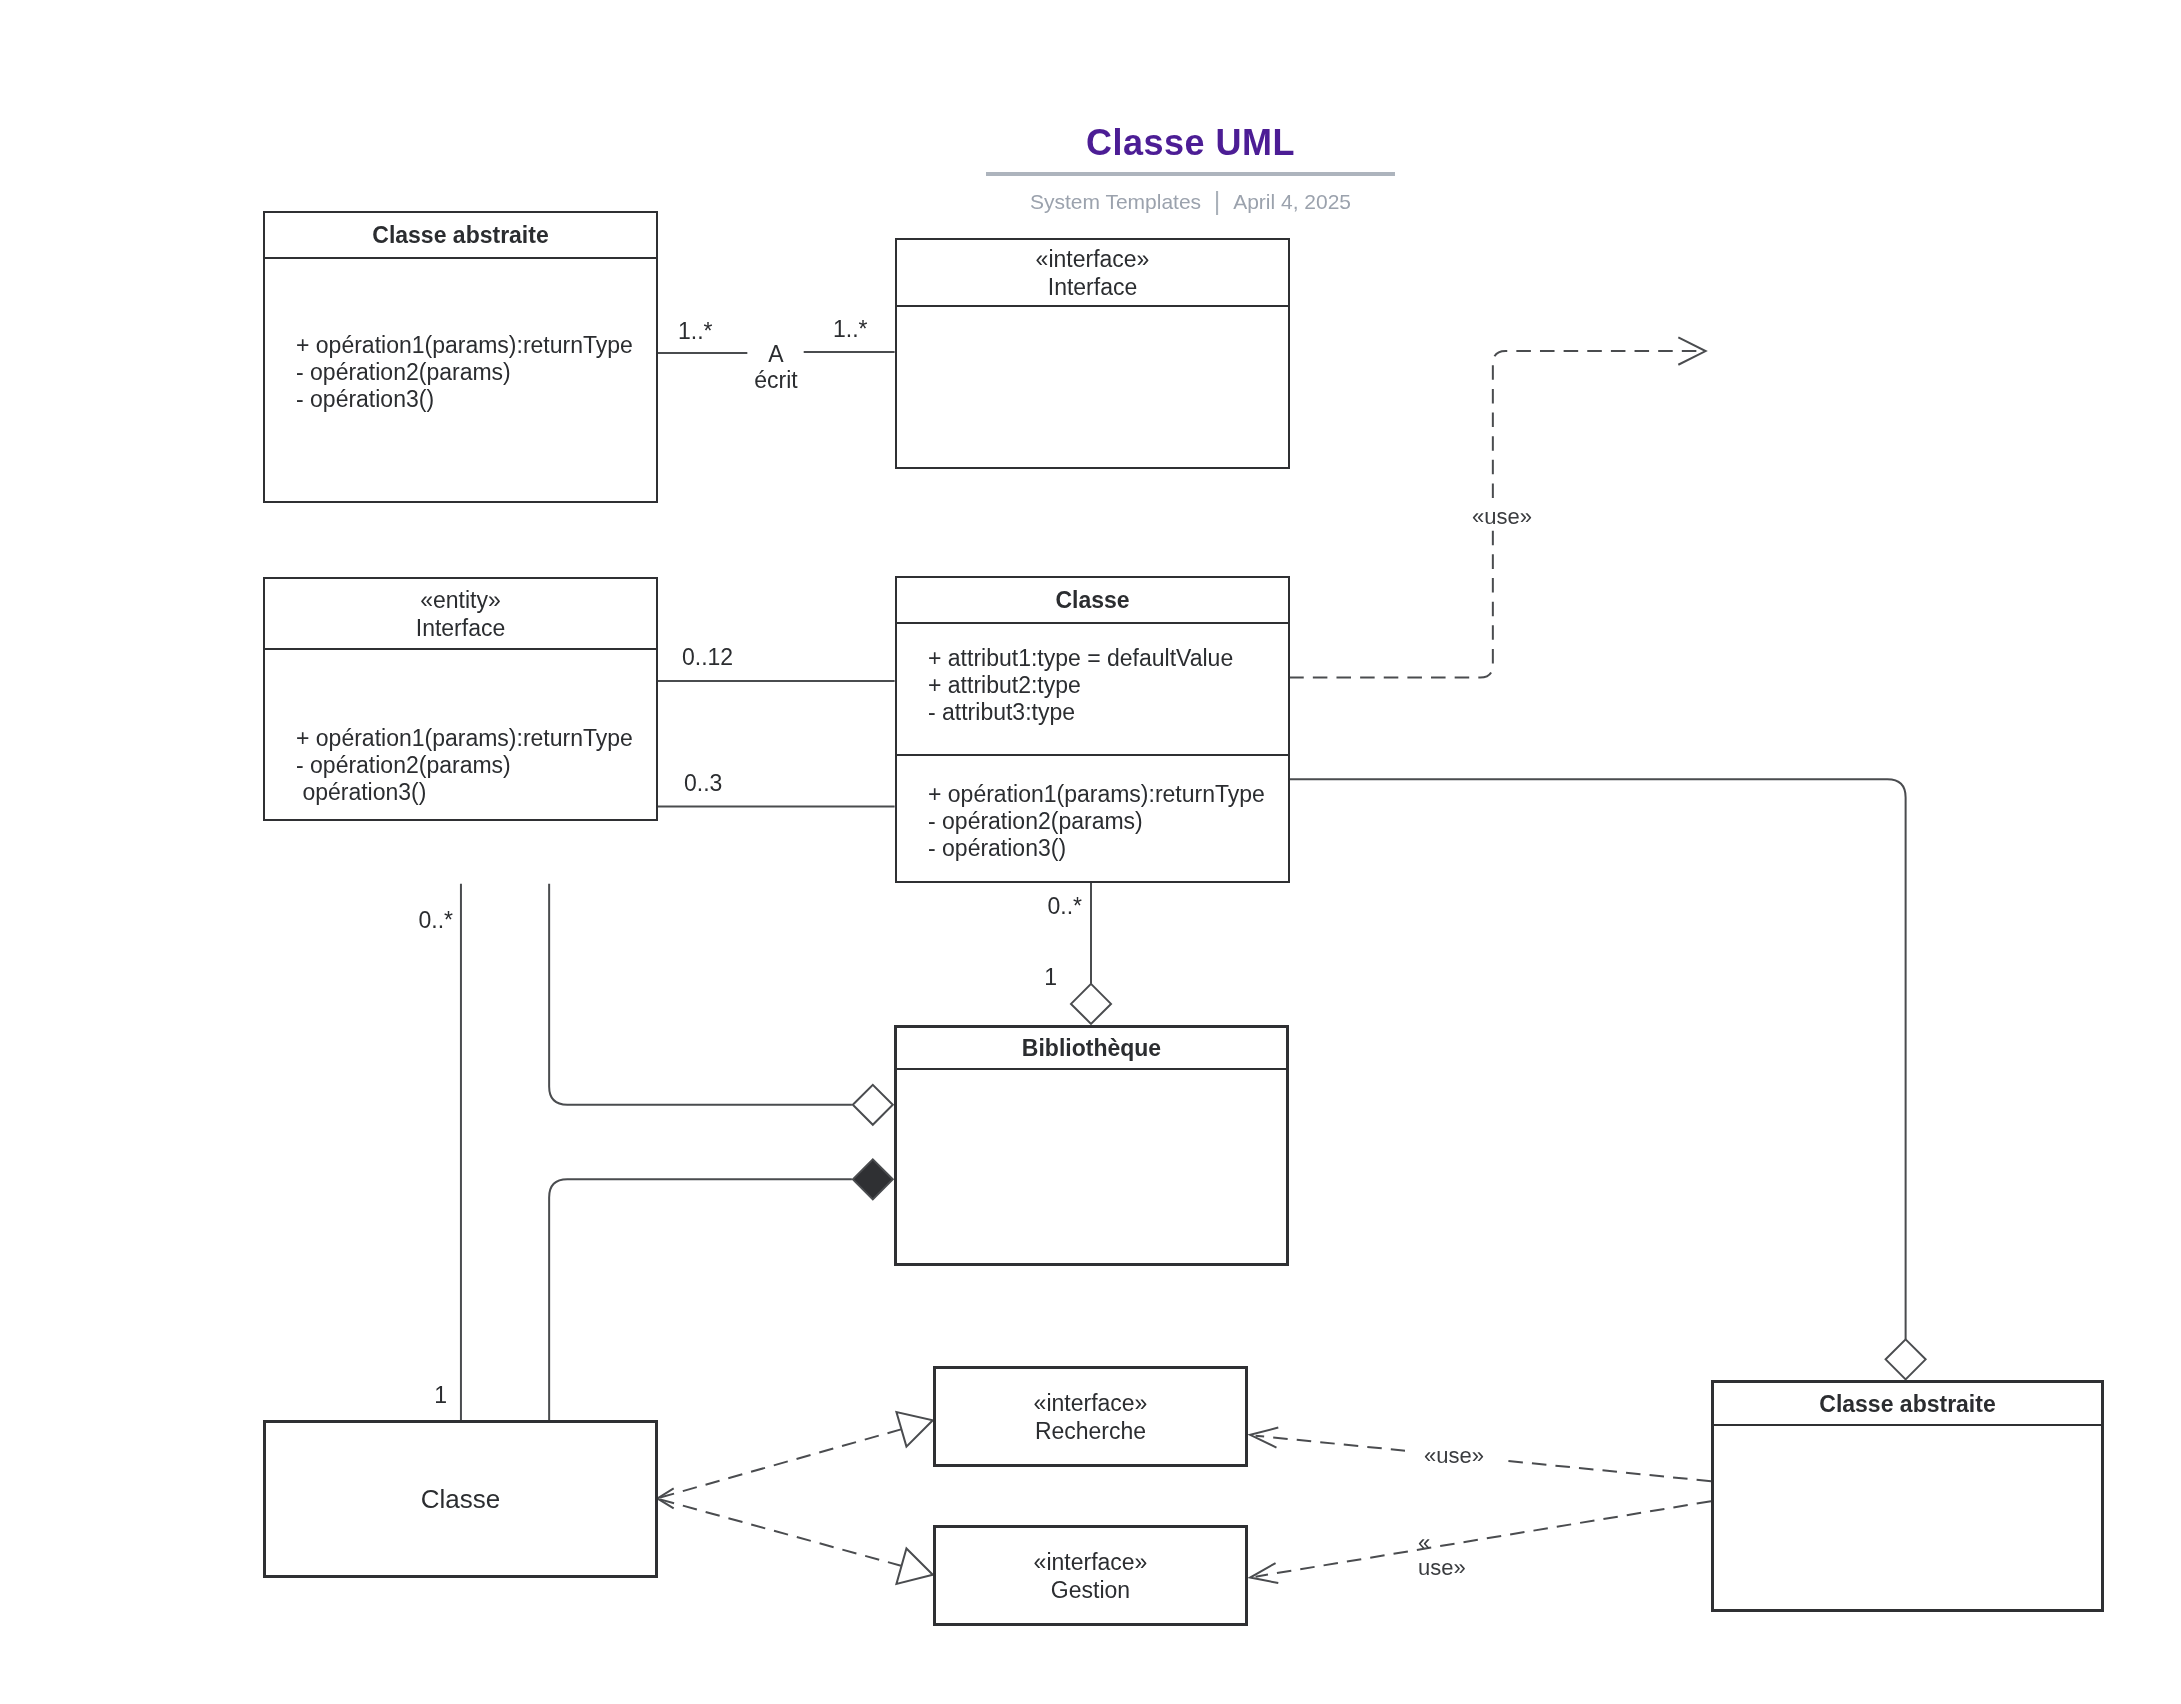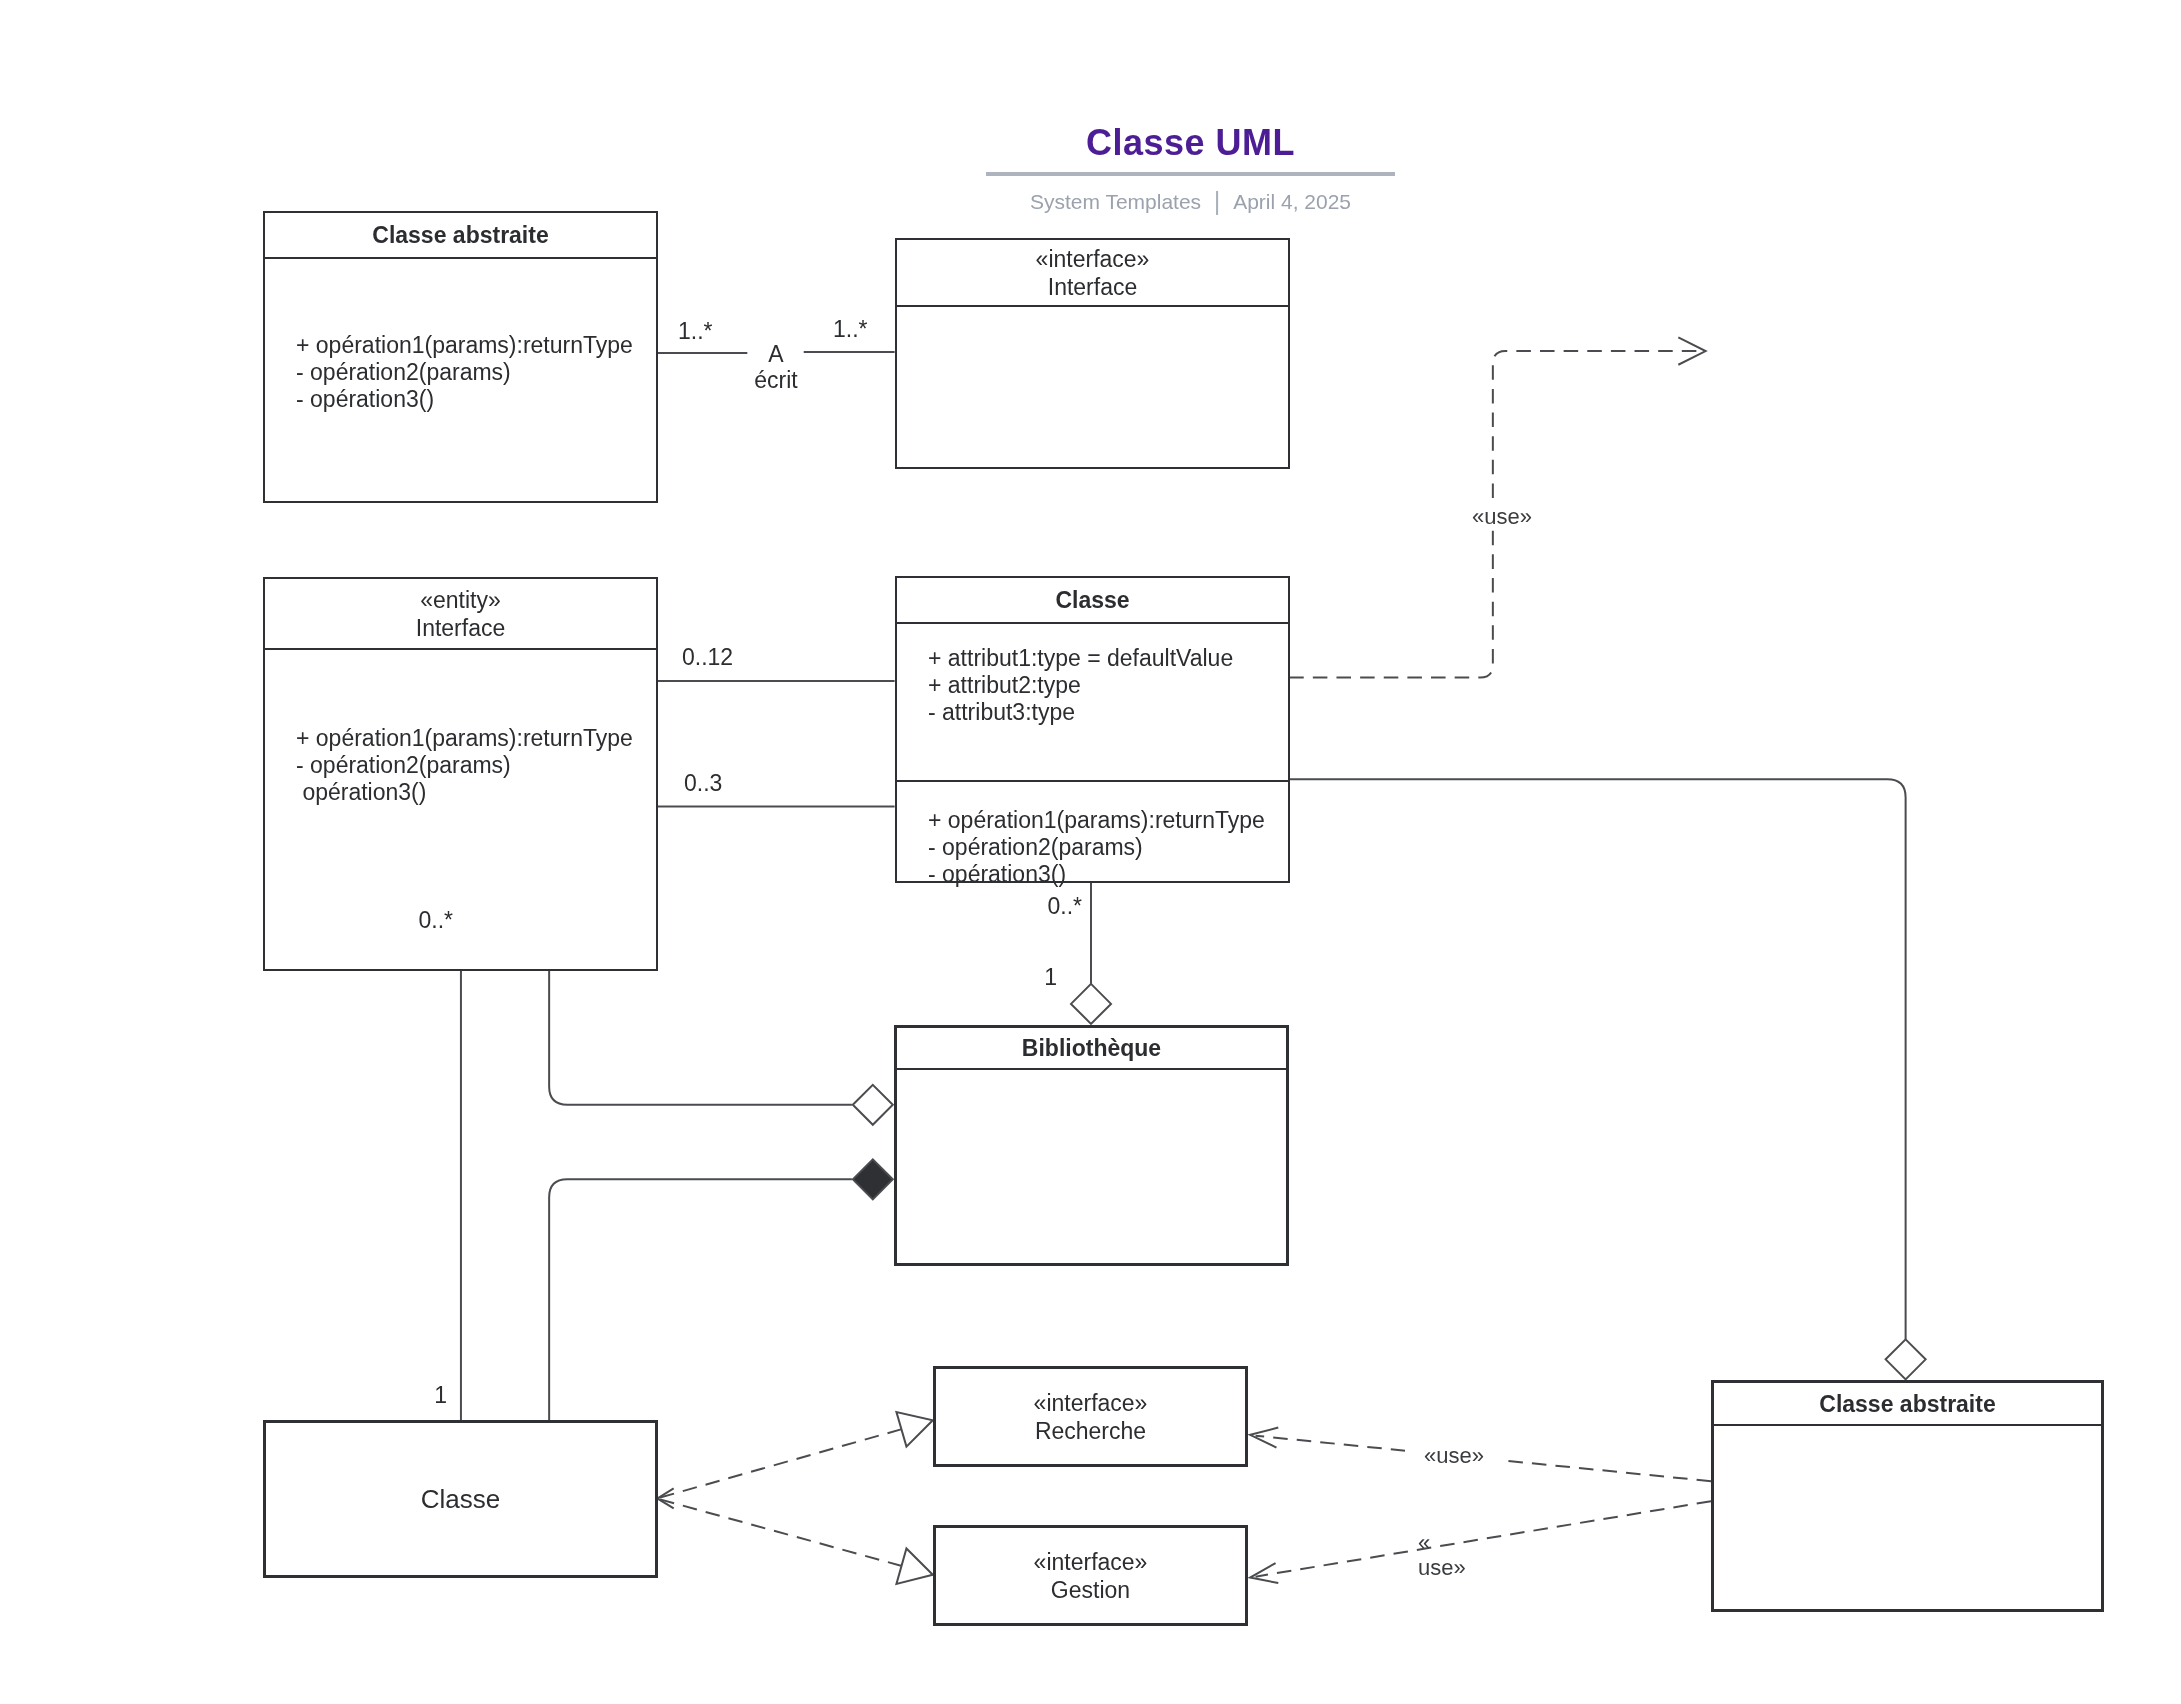--- a/index.html
+++ b/index.html
@@ -101,37 +101,37 @@
   </div>
 
   <div class="box" style="left:895px;top:238px;width:395px;height:231px;">
     <div class="hdr" style="height:65px;">
       <span>«interface»</span>
       <span>Interface</span>
     </div>
   </div>
 
 
-  <div class="box" style="left:263px;top:577px;width:395px;height:394px;">
+  <div class="box" style="left:263px;top:577px;width:395px;height:244px;">
     <div class="hdr" style="height:69px;">
       <span>«entity»</span>
       <span>Interface</span>
     </div>
     <div class="ops" style="padding-top:75px;">
       <div>+ opération1(params):returnType</div>
       <div>- opération2(params)</div>
       <div> opération3()</div>
     </div>
   </div>
 
   <div class="box" style="left:895px;top:576px;width:395px;height:307px;">
     <div class="hdr" style="height:44px;">
         <span class="t-bold">Classe</span>
       </div>
-    <div class="ops" style="height:158px;box-sizing:border-box;border-bottom:2.7px solid #2f3033;padding-top:21px;">
+    <div class="ops" style="height:132px;box-sizing:border-box;border-bottom:2.7px solid #2f3033;padding-top:21px;">
       <div>+ attribut1:type = defaultValue</div>
       <div>+ attribut2:type</div>
       <div>- attribut3:type</div>
     </div>
     <div class="ops" style="padding-top:24.5px;">
       <div>+ opération1(params):returnType</div>
       <div>- opération2(params)</div>
       <div>- opération3()</div>
     </div>
   </div>

